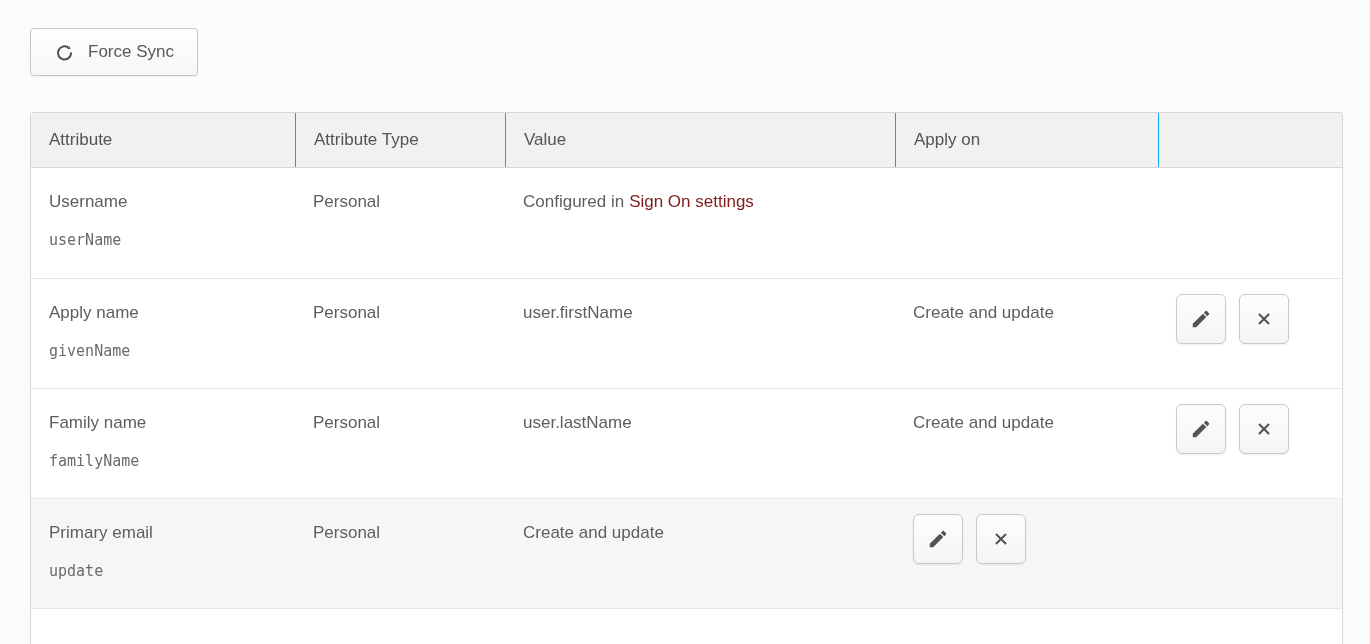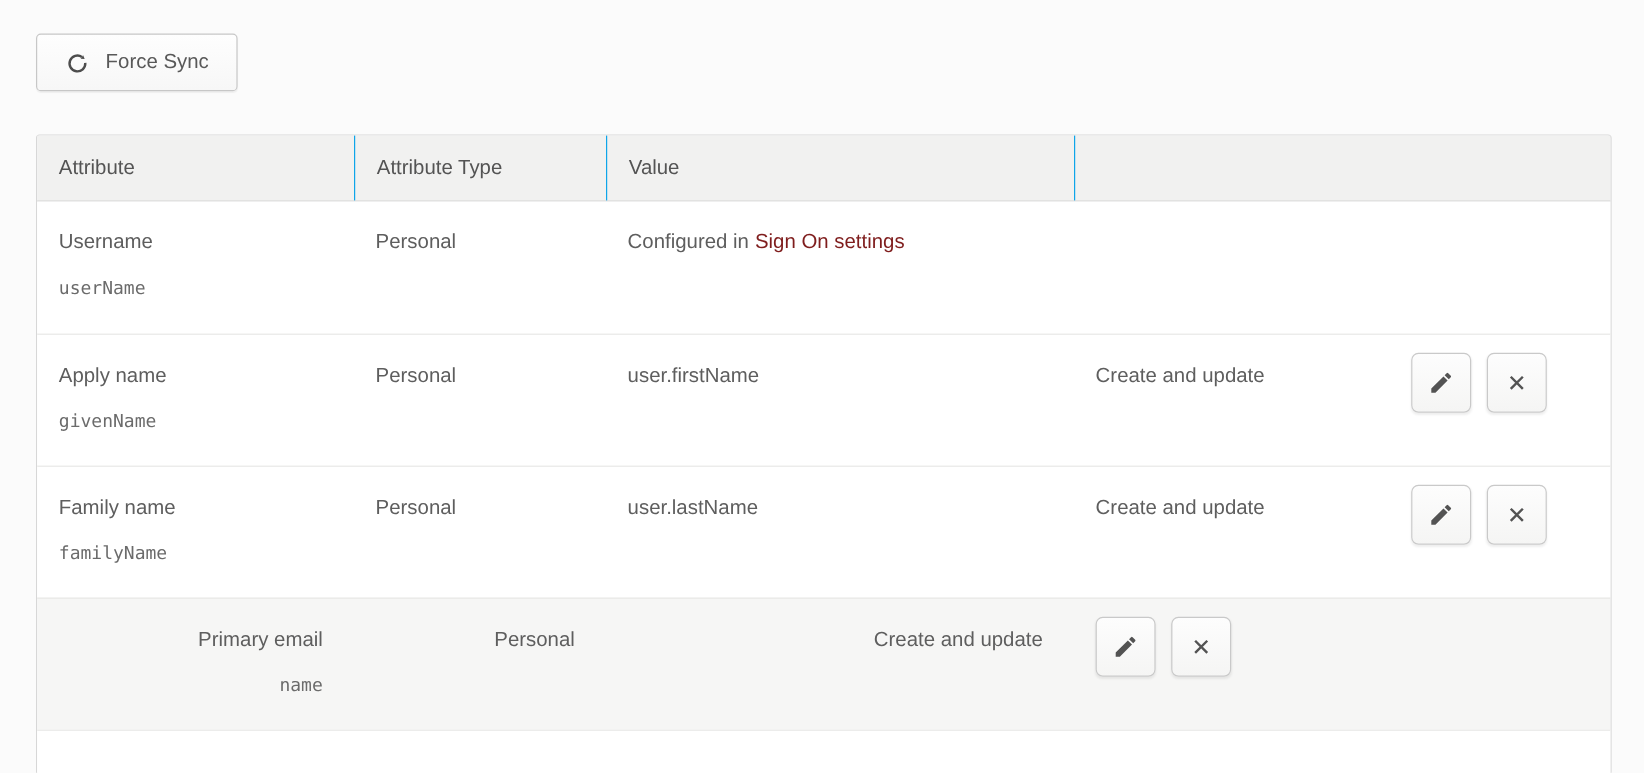--- a/index.html
+++ b/index.html
@@ -52,21 +52,21 @@
     padding-left: 18px;
     font-size: 17px; color: #545454;
   }
   .th + .th { border-left: 1px solid #0ea5e9; }
 
   .row {
     height: 110px;
     background: #ffffff;
   }
   .row + .row { border-top: 1px solid #e8e8e7; }
-  .row.highlight { background: #f6f6f5; text-align: right; }
+  .row.highlight { background: #f6f6f5; }
   .row.partial { height: 57px; }
 
   .cell { padding: 24px 14px 0 18px; font-size: 17px; color: #5e5e5e; }
   .attr-main { display: block; line-height: 20px; }
   .attr-sub {
     display: block; margin-top: 19px;
     font-family: "DejaVu Sans Mono", monospace;
     font-size: 15px; color: #6b6b6b; line-height: 18px;
   }
   .link { color: #7f1d1d; margin-left: 5px; text-decoration: none; cursor: pointer; }
@@ -98,20 +98,21 @@
       <span>Force Sync</span>
     </button>
   </div>
 
   <div class="table">
 
     <div class="grid-row thead">
       <div class="th">Attribute</div>
       <div class="th">Attribute Type</div>
       <div class="th">Value</div>
+      <div class="th">Apply on</div>
       <div class="th"></div>
     </div>
 
     <div class="grid-row row">
       <div class="cell">
         <span class="attr-main">Username</span>
         <span class="attr-sub">userName</span>
       </div>
       <div class="cell">Personal</div>
       <div class="cell">
@@ -169,21 +170,21 @@
                 <path d="M6.5 6.5 L17.5 17.5 M17.5 6.5 L6.5 17.5" stroke="#535353" stroke-width="2.2"></path>
               </svg>
             </span>
         </button>
       </div>
     </div>
 
     <div class="grid-row row highlight">
       <div class="cell">
         <span class="attr-main">Primary email</span>
-        <span class="attr-sub">name</span>
+        <span class="attr-sub">update</span>
       </div>
       <div class="cell">Personal</div>
       <div class="cell">Create and update</div>
       <div class="actions-cell">
         <button class="icon-btn">
           <span>
               <svg width="22" height="22" viewBox="0 0 24 24" fill="#535353">
                 <path d="M3 17.25V21h3.75L17.81 9.94l-3.75-3.75L3 17.25zM20.71 7.04c.39-.39.39-1.02 0-1.41l-2.34-2.34a1 1 0 0 0-1.41 0l-1.83 1.83 3.75 3.75 1.83-1.83z"></path>
               </svg>
             </span>

